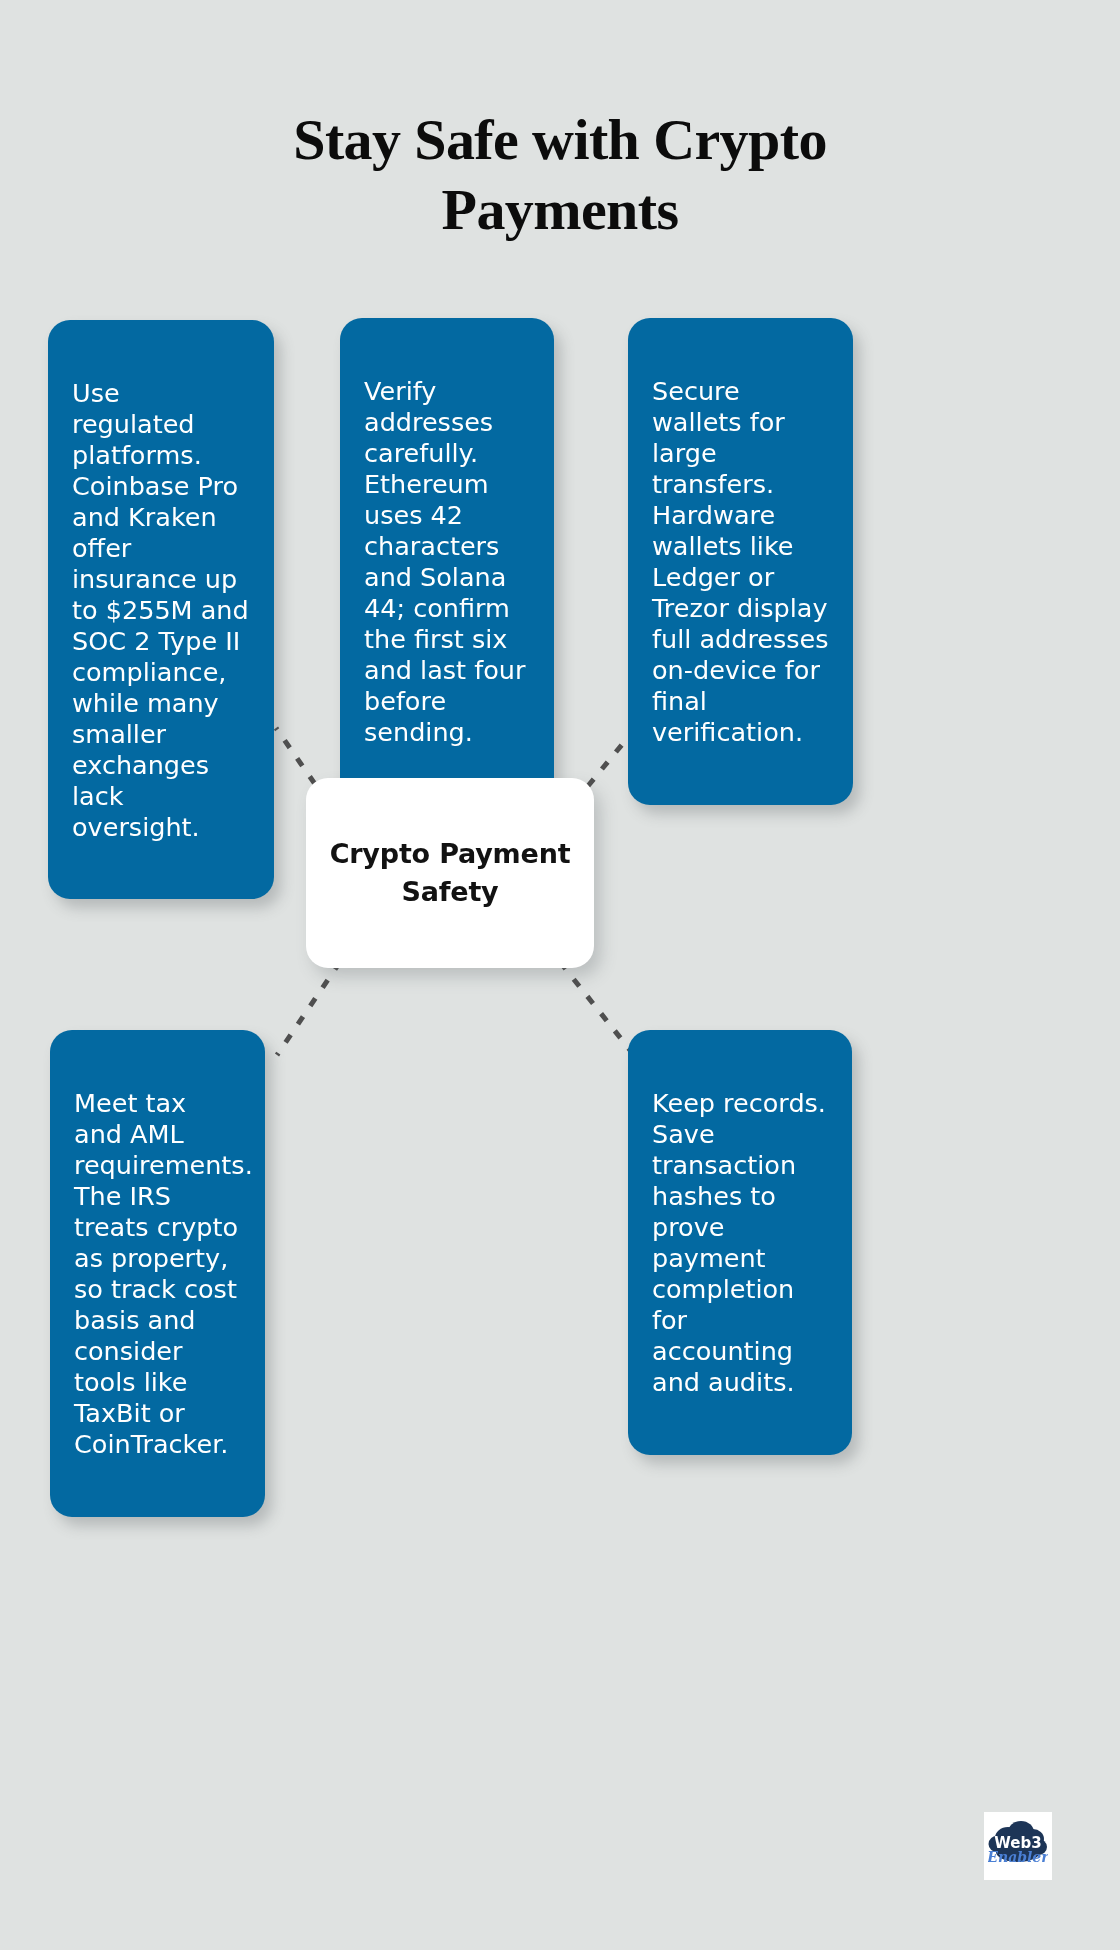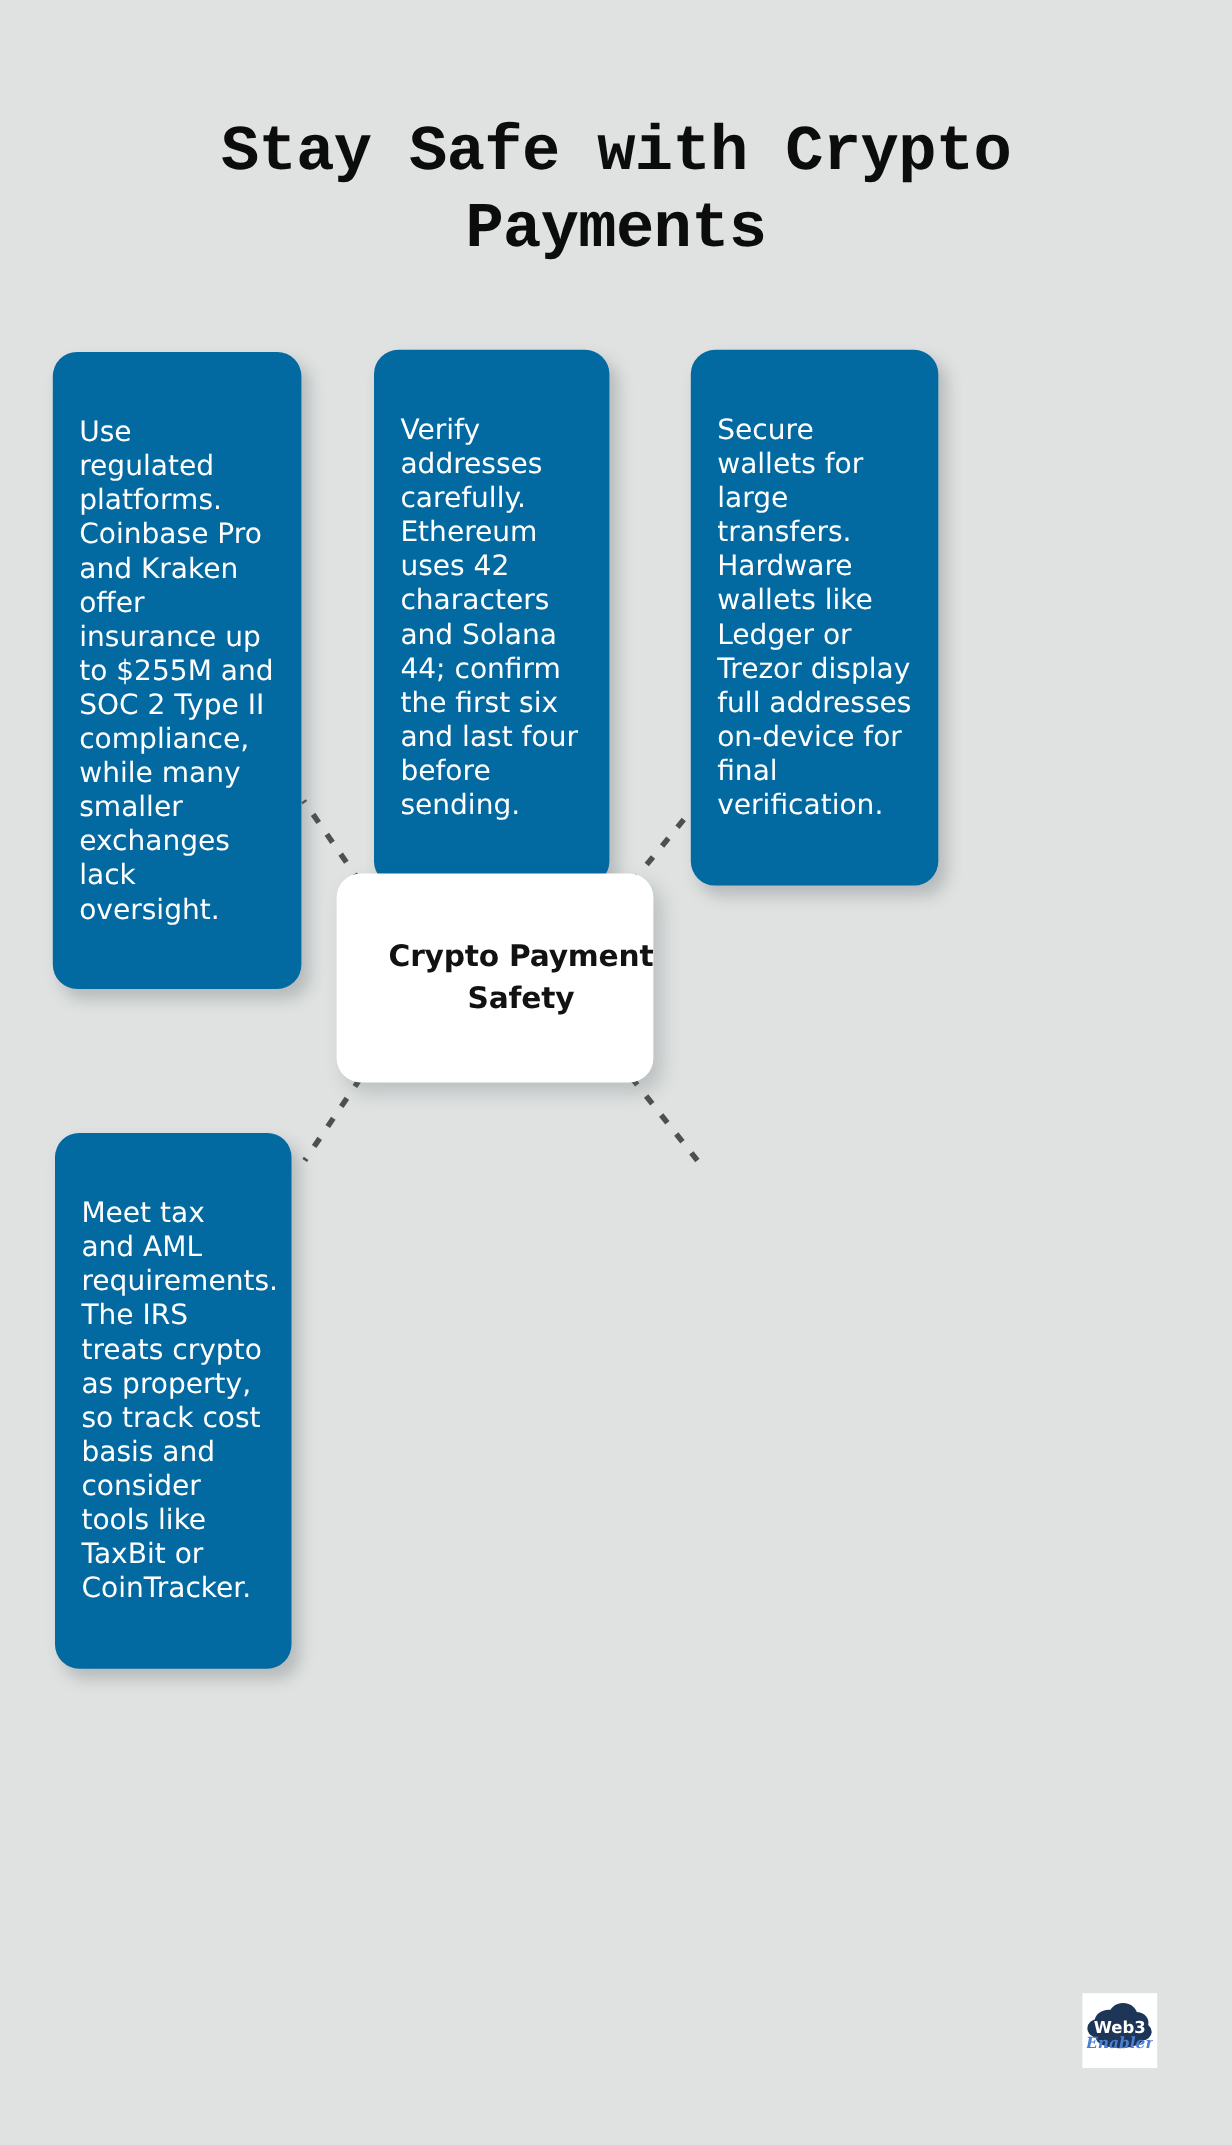--- a/index.html
+++ b/index.html
@@ -22,21 +22,21 @@
     height: 1950px;
   }
 
   
   .title {
     position: absolute;
     left: 150px;
     top: 105px;
     width: 820px;
     text-align: center;
-    font-family: Liberation Mono, monospace;
+    font-family: Liberation Serif, serif;
     font-weight: bold;
     font-size: 58px;
     line-height: 1.21;
     letter-spacing: -0.6px;
     color: #0c0c0c;
     white-space: pre-line;
   }
 
   
   #connectors {
@@ -69,29 +69,29 @@
   .card-1 { left: 48px;  top: 320px;  width: 226px; }
   .card-2 { left: 340px; top: 318px;  width: 214px; }
   .card-3 { left: 628px; top: 318px;  width: 225px; }
   .card-4 { left: 50px;  top: 1030px; width: 215px; }
   .card-5 { left: 628px; top: 1030px; width: 224px; }
 
   
   .center-node {
     position: absolute;
     left: 306px;
-    top: 794px;
+    top: 778px;
     width: 288px;
     height: 190px;
     background: #ffffff;
     border-radius: 22px;
     box-shadow: 7px 9px 16px rgba(90, 95, 100, 0.26);
     display: flex;
     align-items: center;
-    justify-content: flex-end;
+    justify-content: center;
   }
 
   .center-label {
     font-family: "DejaVu Sans", sans-serif;
     font-weight: bold;
     font-size: 27px;
     line-height: 1.42;
     text-align: center;
     color: #121212;
     white-space: pre-line;
@@ -140,20 +140,23 @@
   </div>
 
   <div class="card card-3">
     <span class="card-text">Secure wallets for large transfers. Hardware wallets like Ledger or Trezor display full addresses on-device for final verification.</span>
   </div>
 
   <div class="card card-4">
     <span class="card-text">Meet tax and AML requirements. The IRS treats crypto as property, so track cost basis and consider tools like TaxBit or CoinTracker.</span>
   </div>
 
+  <div class="card card-5">
+    <span class="card-text">Keep records. Save transaction hashes to prove payment completion for accounting and audits.</span>
+  </div>
 
   <div class="center-node">
     <span class="center-label">Crypto Payment
 Safety</span>
   </div>
 
   <div class="logo-box">
     <svg width="60" height="56" viewBox="0 0 60 56">
       <g>
 

